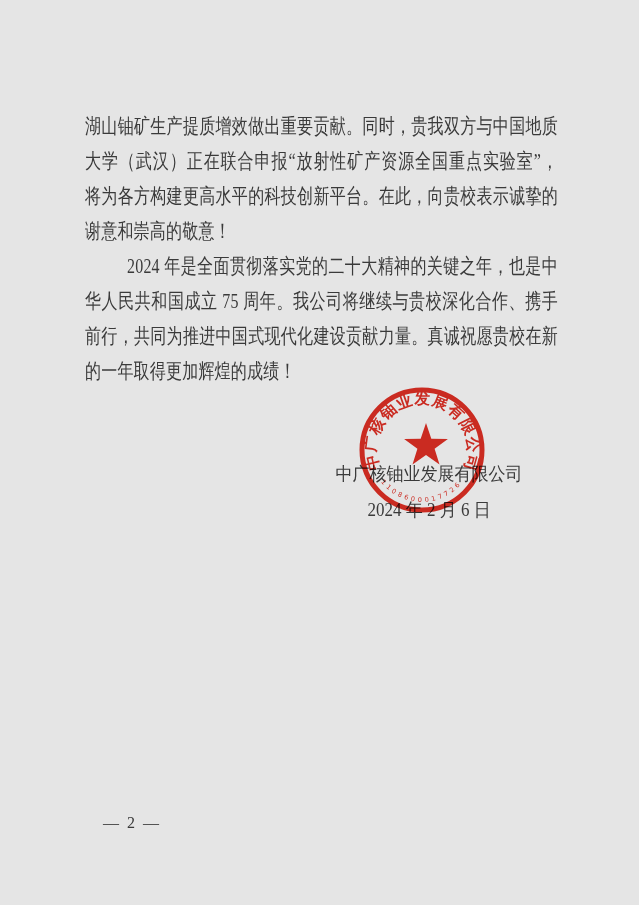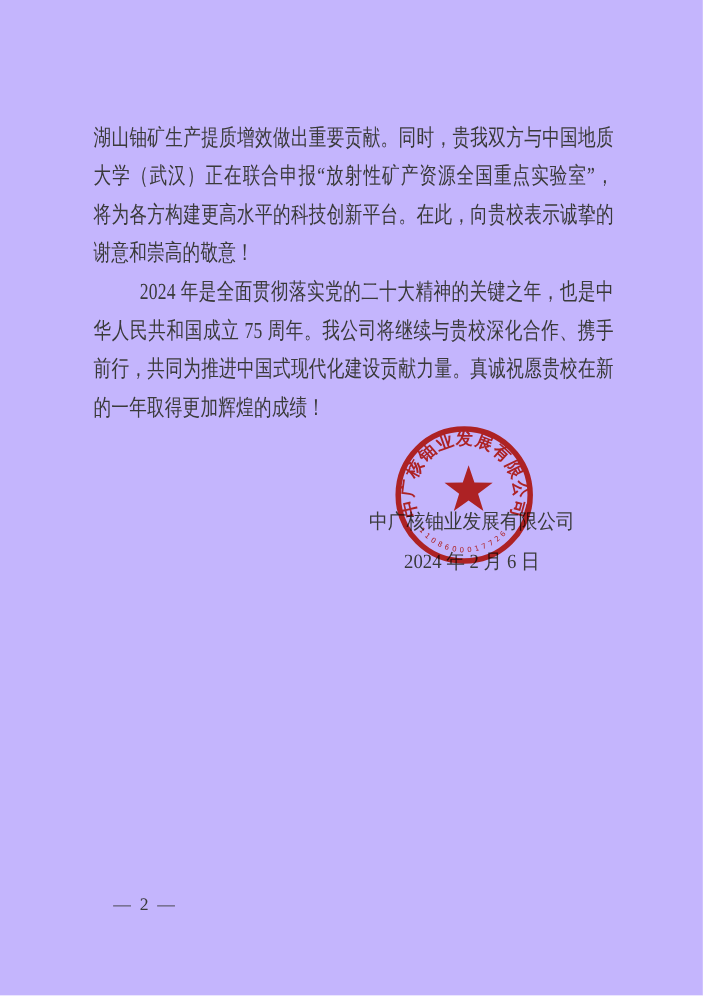--- a/index.html
+++ b/index.html
@@ -4,21 +4,21 @@
 <style>
   html, body {
     margin: 0;
     padding: 0;
     background: #ffffff;
   }
   .page {
     position: relative;
     width: 639px;
     height: 905px;
-    background: #c4b5fd;
+    background: #e5e5e5;
     overflow: hidden;
     font-family: "Liberation Serif", "DejaVu Serif", serif;
     color: #3a3a3a;
   }
   
   .body-text {
     position: absolute;
     left: 85px;
     top: 108px;
     width: 473px;

